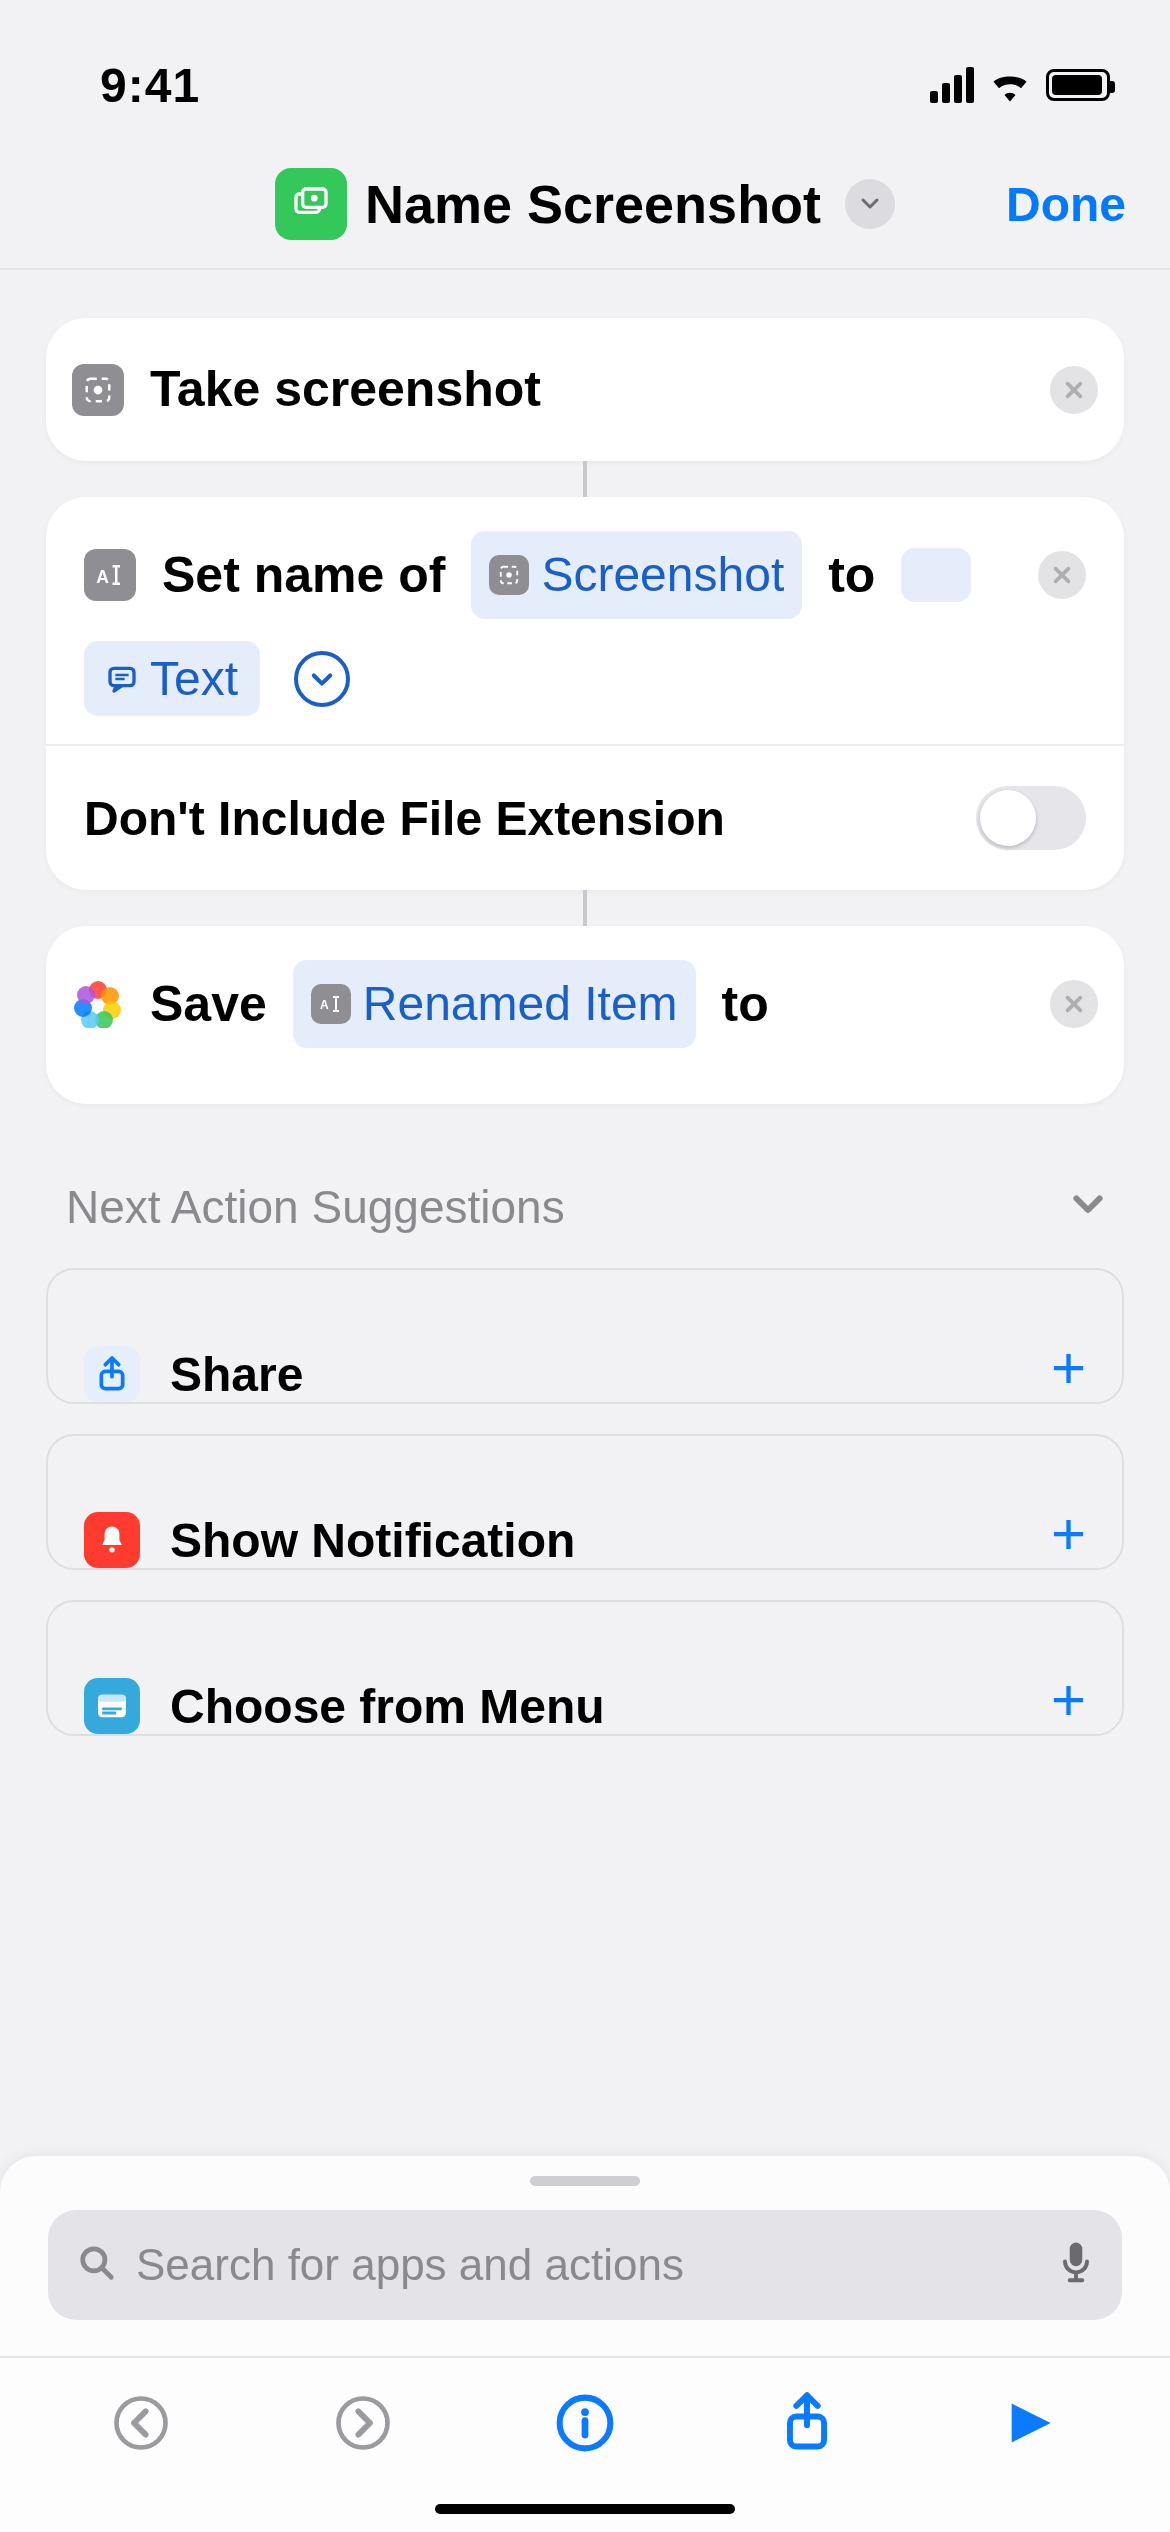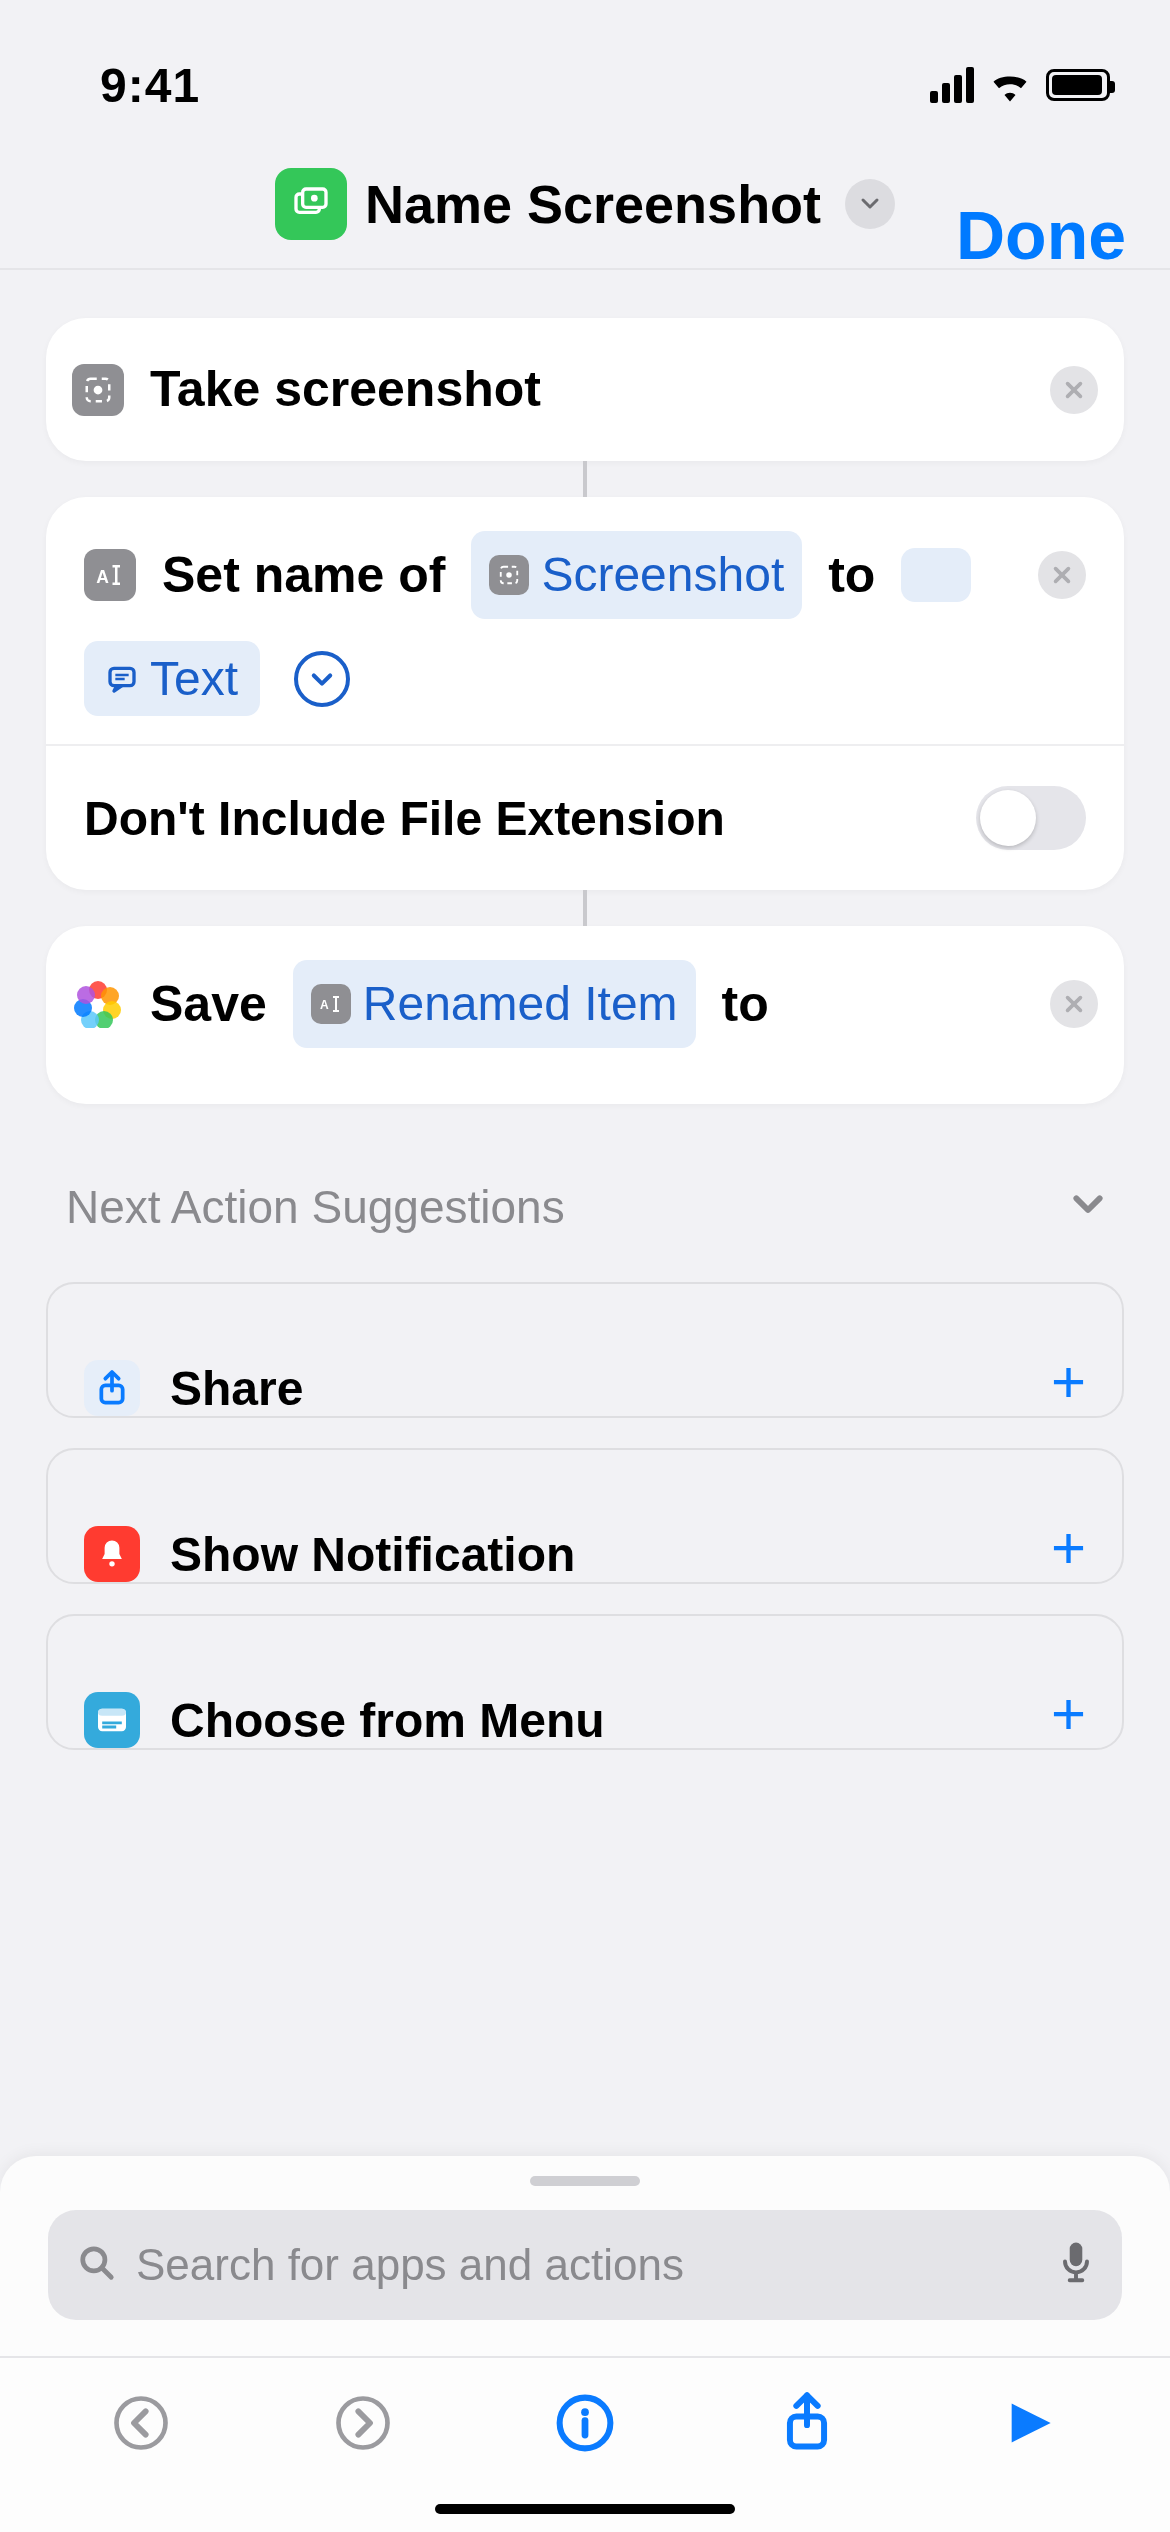--- a/index.html
+++ b/index.html
@@ -20,21 +20,21 @@
   .battery { width:64px; height:32px; border:3px solid #000; border-radius:8px; position:relative; }
   .battery::after { content:""; position:absolute; right:-8px; top:9px; width:5px; height:12px; background:#000; border-radius:0 3px 3px 0;}
   .battery .fill { position:absolute; left:3px; top:3px; bottom:3px; width:50px; background:#000; border-radius:4px; }
 
   
   .nav { height:130px; display:flex; align-items:center; justify-content:center; position:relative; border-bottom:2px solid #e5e5e8; }
   .nav-title-wrap { display:flex; align-items:center; gap:18px; }
   .shortcut-icon { width:72px; height:72px; border-radius:16px; background:#34c759; display:flex; align-items:center; justify-content:center; }
   .nav-title { font-size:54px; font-weight:600; }
   .nav-chevron { width:50px; height:50px; border-radius:25px; background:#dcdce0; display:flex; align-items:center; justify-content:center; margin-left:6px; }
-  .done-btn { position:absolute; right:44px; top:50%; transform:translateY(-50%); color:#007aff; font-size:68px; font-weight:600;margin-top:31px; }
+  .done-btn { position:absolute; right:44px; top:50%; transform:translateY(-50%); color:#007aff; font-size:48px; font-weight:600; }
 
   
   .content { padding: 48px 46px 0 46px; }
   .card { background:#fff; border-radius:40px; box-shadow:0 2px 6px rgba(0,0,0,0.04); }
   .card + .connector { display:flex; justify-content:center; }
   .connector .line { width:4px; height:36px; background:#c9c9cd; }
 
   
   .action-row { display:flex; align-items:center; padding:34px 26px; gap:26px; flex-wrap:wrap; line-height:1.5; }
   .action-row.toprow { padding:34px 38px 22px 38px; }
@@ -60,21 +60,21 @@
   
   .option-row { display:flex; align-items:center; justify-content:space-between; padding:40px 38px; border-top:2px solid #eeeef0; }
   .option-label { font-size:48px; font-weight:600; }
   .switch { width:110px; height:64px; border-radius:32px; background:#e5e5ea; position:relative; }
   .switch .knob { position:absolute; left:4px; top:4px; width:56px; height:56px; border-radius:28px; background:#fff; box-shadow:0 2px 4px rgba(0,0,0,0.2); }
 
   
   .photos-icon { width:52px; height:52px; display:flex; align-items:center; justify-content:center; }
 
   
-  .suggest-header { display:flex; align-items:center; justify-content:space-between; padding:76px 16px 48px 20px; }
+  .suggest-header { display:flex; align-items:center; justify-content:space-between; padding:76px 16px 34px 20px; }
   .suggest-title { font-size:46px; font-weight:500; color:#8a8a8e; }
   .suggest-chevron { color:#8a8a8e; }
   .suggest-list { display:flex; flex-direction:column; gap:30px; }
   .suggest-row { background:#f2f2f5; border:2px solid #dedee1; border-radius:28px; height:136px; display:flex; align-items:flex-end; padding:0 36px; gap:30px; }
   .suggest-icon { width:56px; height:56px; border-radius:14px; display:flex; align-items:center; justify-content:center; }
   .si-blue-light { background:#e6eef9; }
   .si-red { background:#ff3b30; }
   .si-blue { background:#34aadc; }
   .suggest-label { font-size:48px; font-weight:600; flex:1; }
   .suggest-add { color:#0a7bff; font-size:60px; font-weight:300; }

